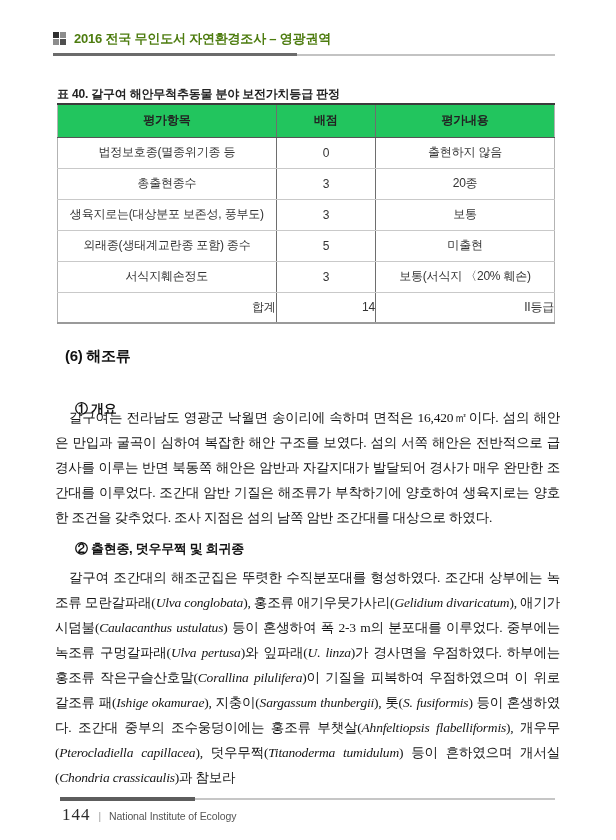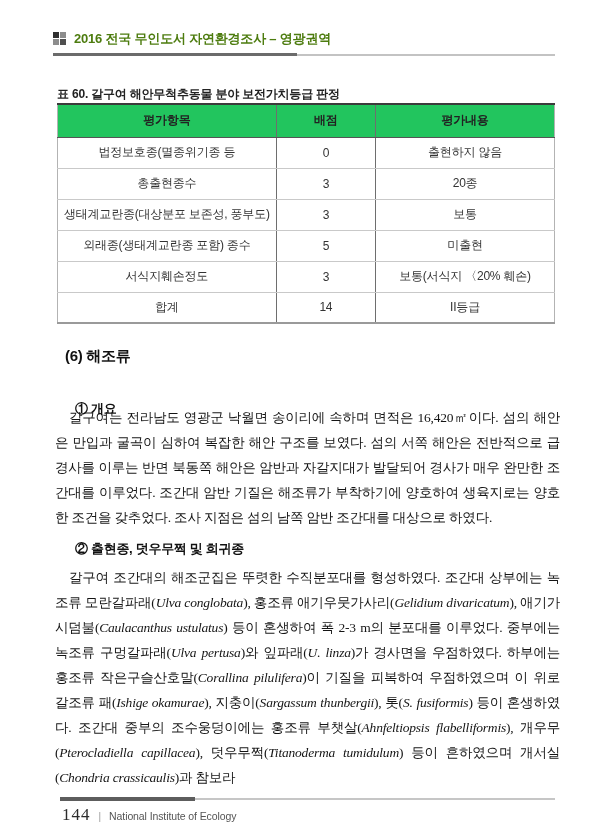--- a/index.html
+++ b/index.html
@@ -45,21 +45,21 @@
     border-right:1px solid #b3b3b3;
   }
   table.eval th {
     height:33px; background:#22c55e; font-weight:bold; color:#222;
     border-bottom:1px solid #555; text-align:center; vertical-align:middle;
   }
   table.eval td {
     height:31px; text-align:center; vertical-align:middle;
     border-bottom:1px solid #c9c9c9;
   }
-  table.eval tr:last-child td { border-bottom:none; }
+  table.eval tr:last-child td { border-bottom:none;text-align:right; }
   table.eval th:not(:last-child),
   table.eval td:not(:last-child) { border-right:1px solid #6e6e6e; }
 
   
   .sec-heading {
     position:absolute; left:65px; top:347px;
     font-size:15px; font-weight:bold; color:#111; letter-spacing:-0.3px;
   }
   .sub-heading {
     position:absolute; left:75px;
@@ -100,21 +100,21 @@
           <i></i>
         </span>
       <span class="hdr-title">2016 전국 무인도서 자연환경조사 – 영광권역</span>
     </div>
     <div class="hdr-rule">
       <span class="dark"></span>
         <span class="light"></span>
     </div>
   </div>
 
-  <div class="tbl-caption">표 60. 갈구여 해안무척추동물 분야 보전가치등급 판정</div>
+  <div class="tbl-caption">표 40. 갈구여 해안무척추동물 분야 보전가치등급 판정</div>
 
   <table class="eval">
     <colgroup>
       <col style="width:44%">
         <col style="width:20%">
         <col style="width:36%">
     </colgroup>
     <thead>
       <tr>
         <th>평가항목</th>
@@ -127,21 +127,21 @@
           <td>법정보호종(멸종위기종 등</td>
           <td>0</td>
           <td>출현하지 않음</td>
         </tr>
         <tr>
           <td>총출현종수</td>
           <td>3</td>
           <td>20종</td>
         </tr>
         <tr>
-          <td>생태계교란종(대상분포 보존성, 풍부도)</td>
+          <td>생육지로는(대상분포 보존성, 풍부도)</td>
           <td>3</td>
           <td>보통</td>
         </tr>
         <tr>
           <td>외래종(생태계교란종 포함) 종수</td>
           <td>5</td>
           <td>미출현</td>
         </tr>
         <tr>
           <td>서식지훼손정도</td>

